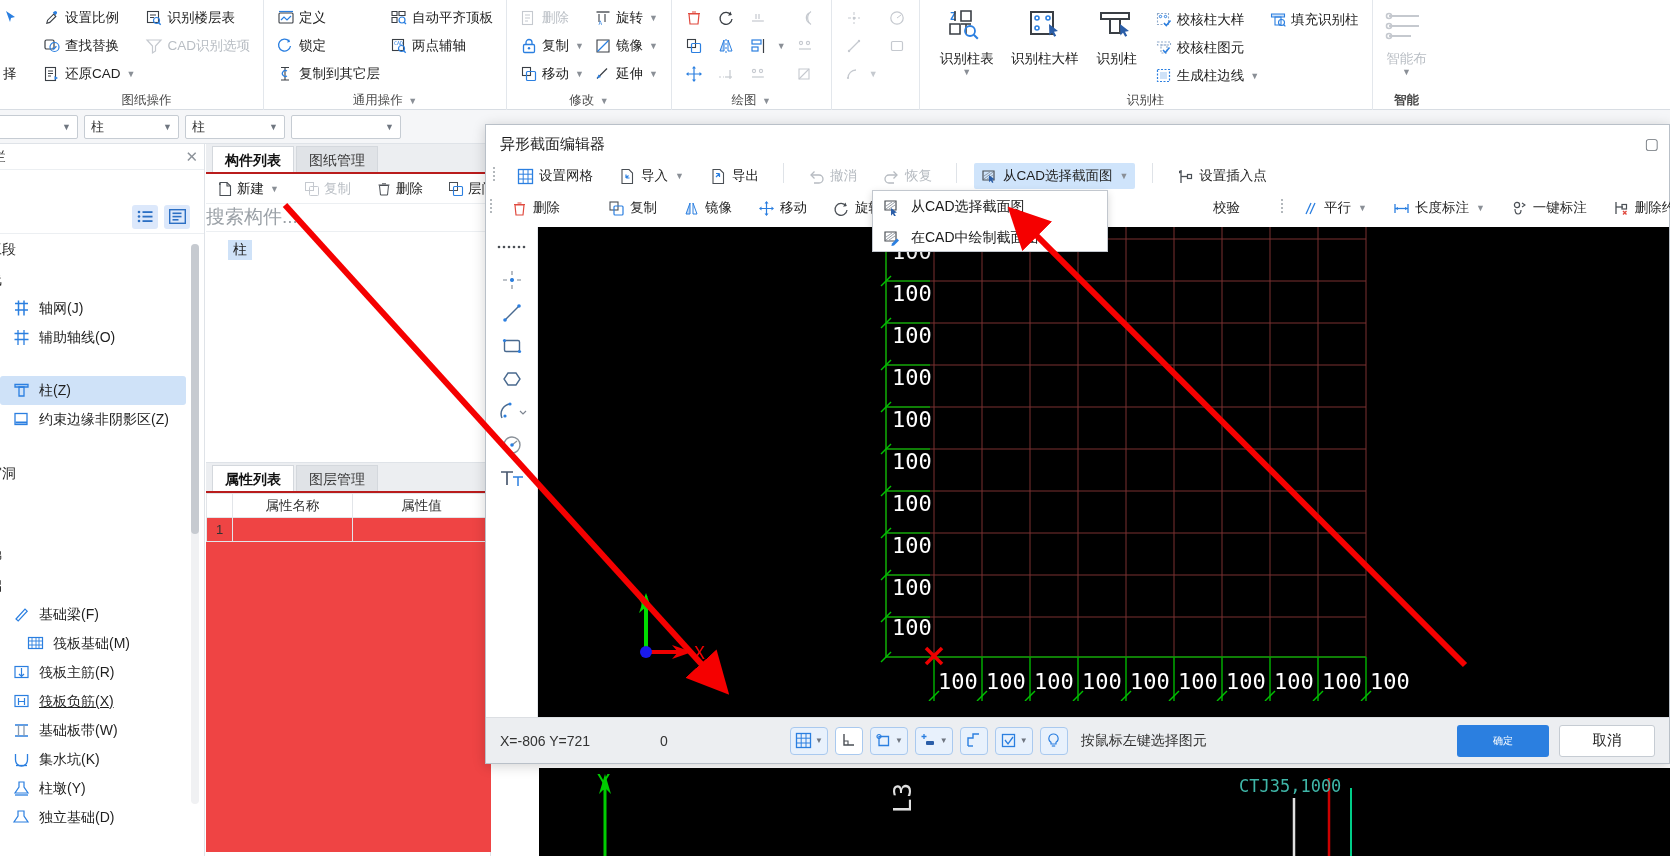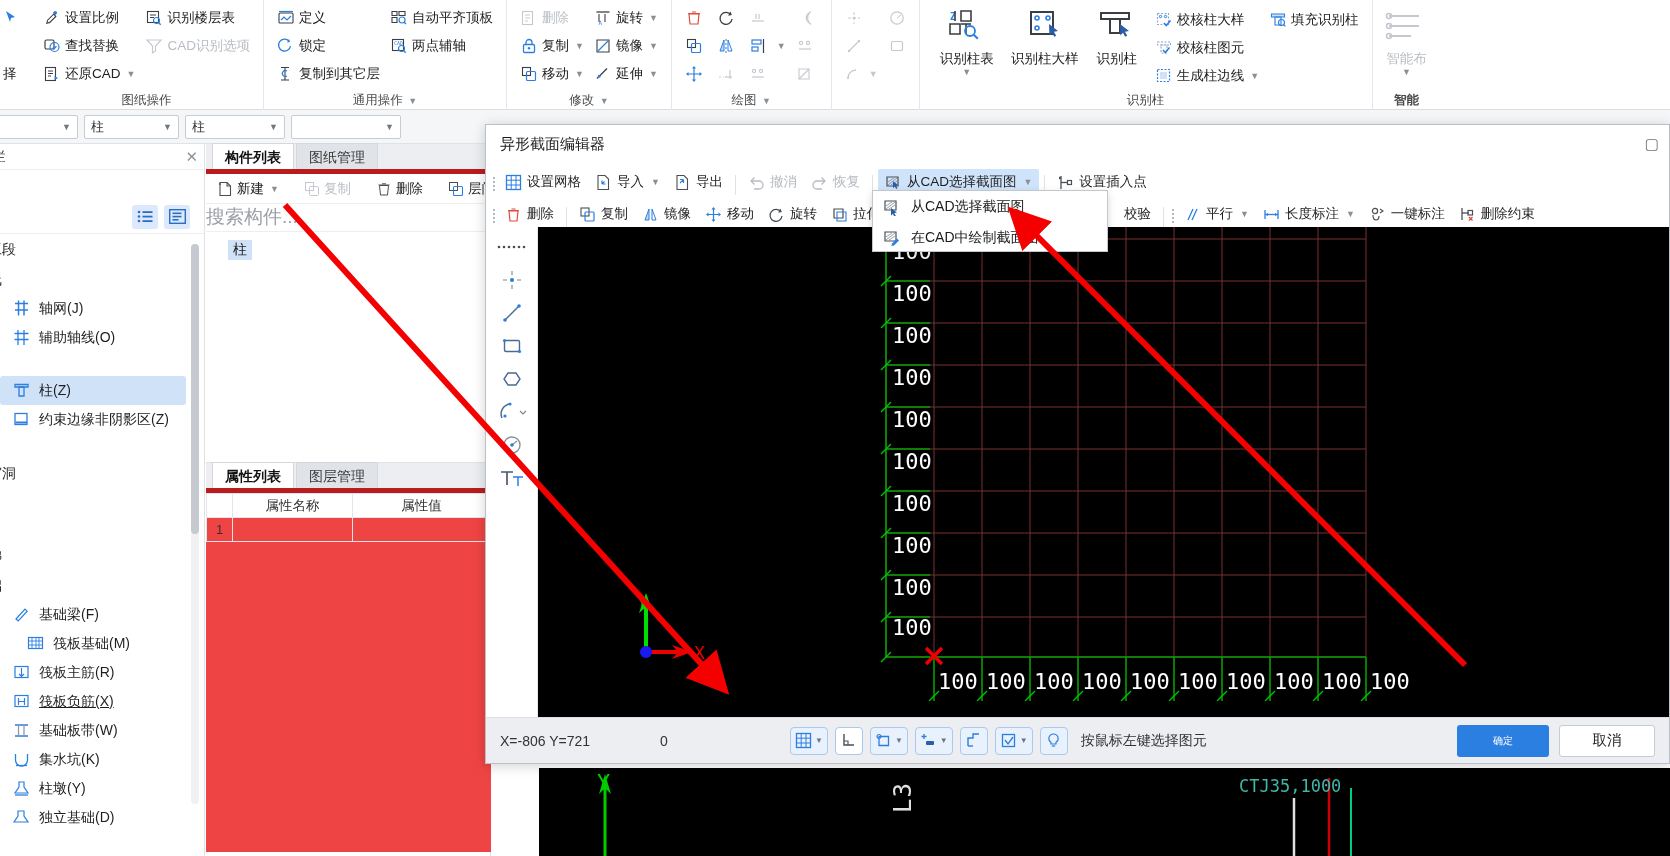--- a/index.html
+++ b/index.html
@@ -105,21 +105,21 @@
   }
   .navscroll .thumb { position:absolute; left:0; top: 0px; width:8px; height: 290px; background:#c6cad0; border-radius:4px; }
 
   
   .comppanel {
     position: absolute; left: 206px; top: 144px; width: 285px; height: 712px;
     background:#fff; border-right: 1px solid #dfe3e8;
   }
   .tabbar {
     height: 30px; background:#eceef1; display:flex; align-items:flex-end; padding-left: 6px;
-    border-bottom: 5px solid #b91c1c;
+    border-bottom: 2px solid #b91c1c;
   }
   .tab {
     height: 26px; line-height: 26px; padding: 0 12px; font-size: 14px;
     background:#e0e3e7; color:#3b3b3b; margin-right: 2px; border: 1px solid #d4d8dd;
     border-bottom: none;
   }
   .tab.active { background:#ffffff; color:#111; font-weight: bold; border-color:#d4d8dd; }
   .ctools {
     height: 30px; display:flex; align-items:center; gap: 15px; padding-left: 6px;
     border-bottom: 1px solid #eceff2; background:#fff;
@@ -158,22 +158,22 @@
     background: #ffffff; border: 1px solid #b9c0c8;
     box-shadow: 0 2px 12px rgba(0,0,0,.18);
     display:flex; flex-direction:column;
   }
   .dlg-title {
     height: 38px; display:flex; align-items:center; justify-content: space-between;
     padding: 0 10px 0 14px; font-size: 15px; color:#1b1b1b; background:#fff;
   }
   .dlg-title .max { color:#6d737a; font-size: 15px; }
   .dlg-tb {
-    height: 32px; display:flex; align-items:flex-end; background:#fff;
-    padding-left: 4px; gap: 0px;
+    height: 32px; display:flex; align-items:flex-start; background:#fff;
+    padding-left: 4px; gap: 12px;
   }
   .grip { width: 8px; height: 22px; display:flex; flex-direction:column; justify-content:center; align-items:center; gap:2px; }
   .grip i { width:2px; height:2px; background:#9aa0a6; border-radius:50%; display:block; }
   .titem {
     display:flex; align-items:center; gap:5px; height: 26px; padding: 0 7px;
     font-size: 13.5px; color:#1f1f1f; white-space:nowrap; border-radius:2px;
   }
   .titem.dis { color:#b6bbc1; }
   .titem.hl { background:#cfe4fb; }
   .titem .ti { width: 17px; height: 17px; flex:0 0 17px; display:block; }

